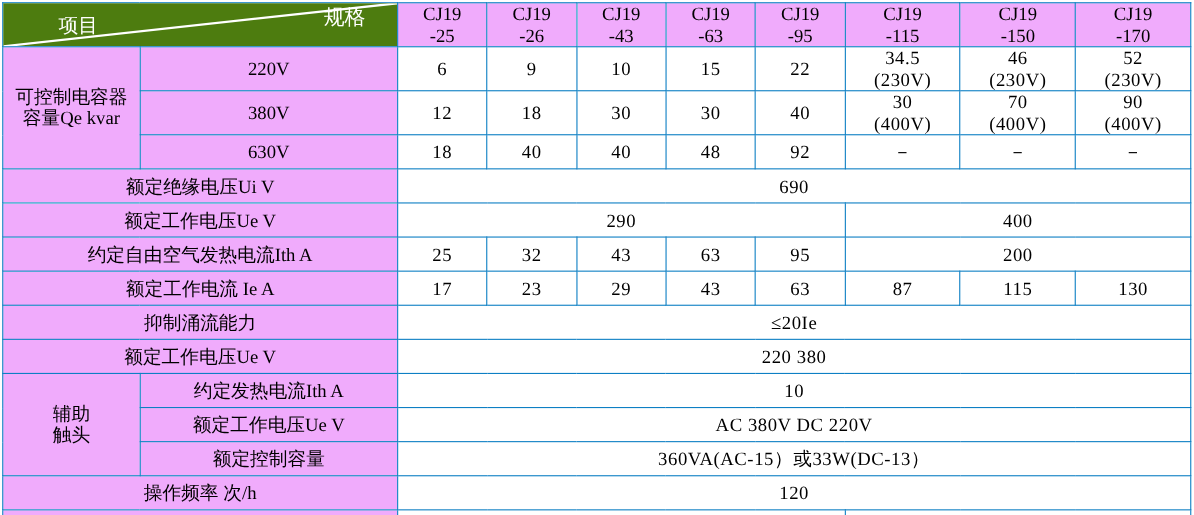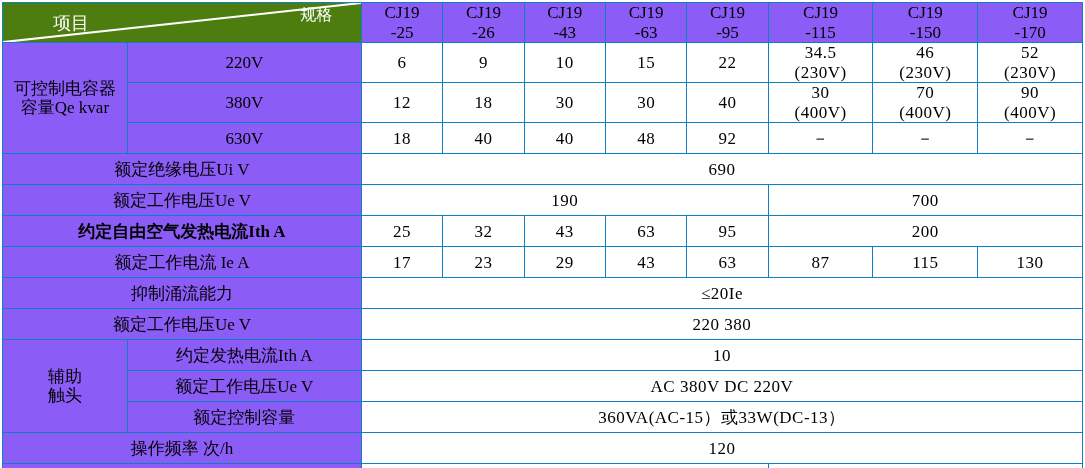--- a/index.html
+++ b/index.html
@@ -27,28 +27,27 @@
     text-align: center;
     vertical-align: middle;
     font-size: 17px;
     color: #000000;
     padding: 0;
     line-height: 1.15;
     height: 30px;
     overflow: hidden;
   }
   td.hdr {
-    background: #8b5cf6;
+    background: #f0abfc;
     color: #ffffff;
     font-size: 18px;
     font-weight: normal;
   }
   td.hdr.small {
     font-size: 17px;
-    font-weight: bold;
   }
   td.num {
     background: #ffffff;
     font-family: "Liberation Serif", serif;
     letter-spacing: 0.5px;
   }
   td.two-line {
     font-size: 14px;
     line-height: 1.1;
   }
@@ -76,21 +75,21 @@
     top: 52%;
     transform: translateY(-50%);
     color: #ffffff;
     font-size: 18px;
   }
   .diag-cell .lbl-right {
     position: absolute;
     right: 8%;
     top: 8%;
     color: #ffffff;
-    font-size: 16px;
+    font-size: 19px;
   }
   .w-label { width: 112px; }
   .w-sub   { width: 210px; }
   .w-col   { width: 73px; }
   .w-colw  { width: 94px; }
   .sup { font-size: 11px; vertical-align: super; }
 </style>
 </head>
 <body>
 
@@ -210,22 +209,22 @@
         <td class="num">－</td>
       </tr>
 
       <tr>
         <td class="hdr" colspan="2">额定绝缘电压Ui  V</td>
         <td class="num" colspan="8">690</td>
       </tr>
 
       <tr>
         <td class="hdr" colspan="2">额定工作电压Ue  V</td>
-        <td class="num" colspan="5">190</td>
-        <td class="num" colspan="3">700</td>
+        <td class="num" colspan="5">290</td>
+        <td class="num" colspan="3">400</td>
       </tr>
 
       <tr>
         <td class="hdr small" colspan="2">约定自由空气发热电流Ith A</td>
         <td class="num">25</td>
         <td class="num">32</td>
         <td class="num">43</td>
         <td class="num">63</td>
         <td class="num">95</td>
         <td class="num" colspan="3">200</td>

